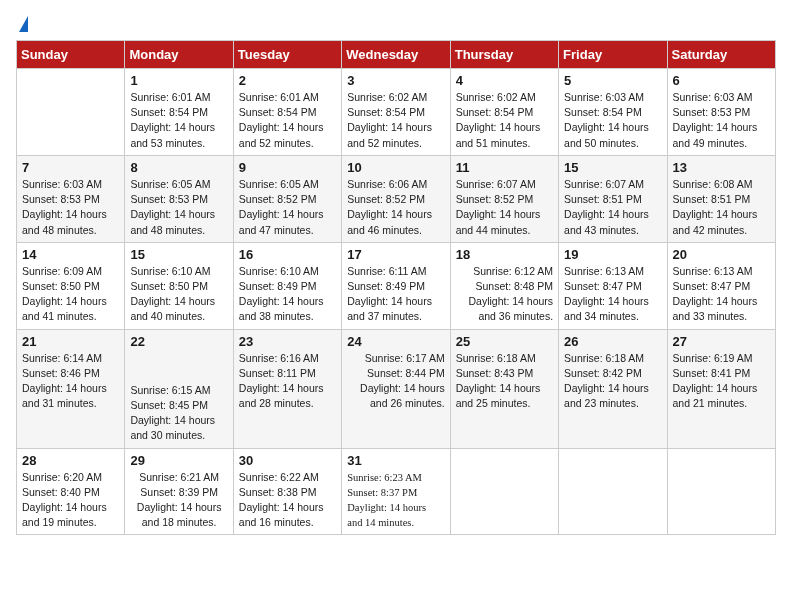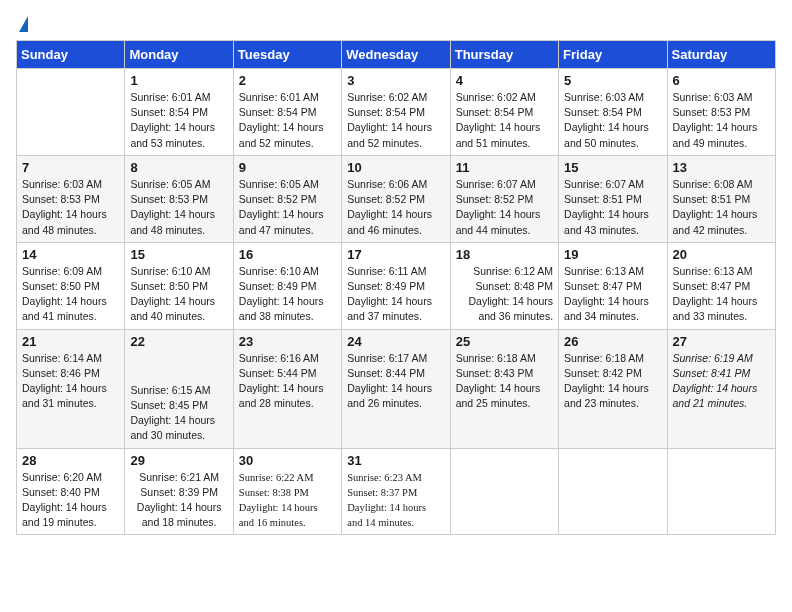--- a/index.html
+++ b/index.html
@@ -46,21 +46,21 @@
     .location-title {
       font-size: 16px;
       color: #444;
     }
     table {
       width: 100%;
       border-collapse: collapse;
       font-size: 11px;
     }
     thead tr th {
-      background: #1d4ed8;
+      background: #b91c1c;
       color: #fff;
       padding: 6px 4px;
       text-align: left;
       font-size: 13px;
       font-weight: bold;
       border: 1px solid #ccc;
       margin-left: 7px;
     }
     tbody tr td {
       border: 1px solid #ccc;
@@ -281,48 +281,48 @@
         <td>
           <span class="day-number">22</span>
           <div class="cell-content" style="white-space: pre-line; margin-top: 34px;">Sunrise: 6:15 AM
 Sunset: 8:45 PM
 Daylight: 14 hours
 and 30 minutes.</div>
         </td>
         <td>
           <span class="day-number">23</span>
           <div class="cell-content" style="white-space: pre-line;">Sunrise: 6:16 AM
-Sunset: 5:44 PM
+Sunset: 8:11 PM
 Daylight: 14 hours
 and 28 minutes.</div>
         </td>
         <td>
           <span class="day-number">24</span>
-          <div class="cell-content" style="white-space: pre-line;">Sunrise: 6:17 AM
+          <div class="cell-content" style="white-space: pre-line; text-align: right;">Sunrise: 6:17 AM
 Sunset: 8:44 PM
 Daylight: 14 hours
 and 26 minutes.</div>
         </td>
         <td>
           <span class="day-number">25</span>
           <div class="cell-content" style="white-space: pre-line;">Sunrise: 6:18 AM
 Sunset: 8:43 PM
 Daylight: 14 hours
 and 25 minutes.</div>
         </td>
         <td>
           <span class="day-number">26</span>
           <div class="cell-content" style="white-space: pre-line;">Sunrise: 6:18 AM
 Sunset: 8:42 PM
 Daylight: 14 hours
 and 23 minutes.</div>
         </td>
         <td>
           <span class="day-number">27</span>
-          <div class="cell-content" style="white-space: pre-line; font-style: italic;">Sunrise: 6:19 AM
+          <div class="cell-content" style="white-space: pre-line;">Sunrise: 6:19 AM
 Sunset: 8:41 PM
 Daylight: 14 hours
 and 21 minutes.</div>
         </td>
       </tr>
       <tr>
         <td>
           <span class="day-number">28</span>
           <div class="cell-content" style="white-space: pre-line;">Sunrise: 6:20 AM
 Sunset: 8:40 PM
@@ -331,21 +331,21 @@
         </td>
         <td>
           <span class="day-number">29</span>
           <div class="cell-content" style="white-space: pre-line; text-align: center;">Sunrise: 6:21 AM
 Sunset: 8:39 PM
 Daylight: 14 hours
 and 18 minutes.</div>
         </td>
         <td>
           <span class="day-number">30</span>
-          <div class="cell-content" style="white-space: pre-line; font-family: Liberation Serif, serif;">Sunrise: 6:22 AM
+          <div class="cell-content" style="white-space: pre-line;">Sunrise: 6:22 AM
 Sunset: 8:38 PM
 Daylight: 14 hours
 and 16 minutes.</div>
         </td>
         <td>
           <span class="day-number">31</span>
           <div class="cell-content" style="white-space: pre-line; font-family: Liberation Serif, serif;">Sunrise: 6:23 AM
 Sunset: 8:37 PM
 Daylight: 14 hours
 and 14 minutes.</div>

